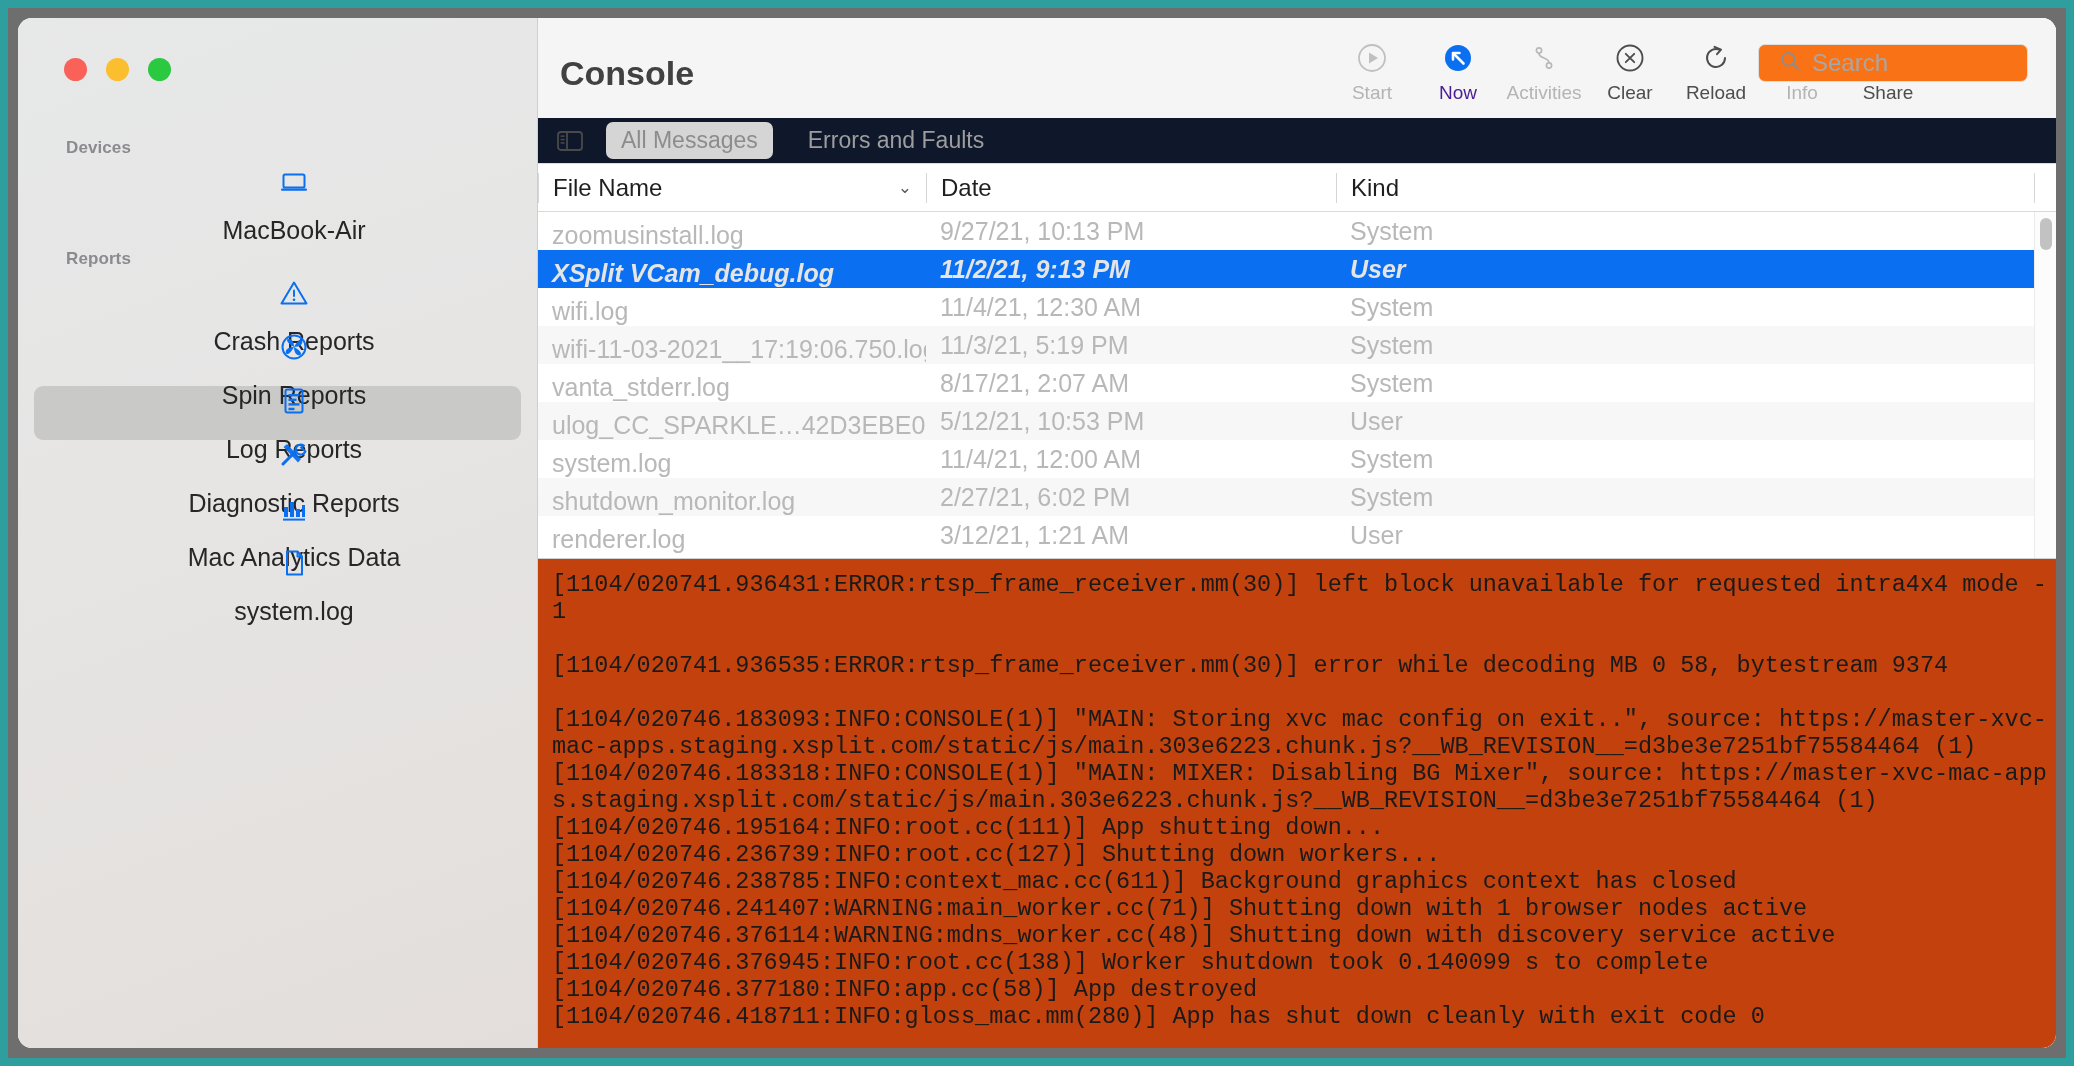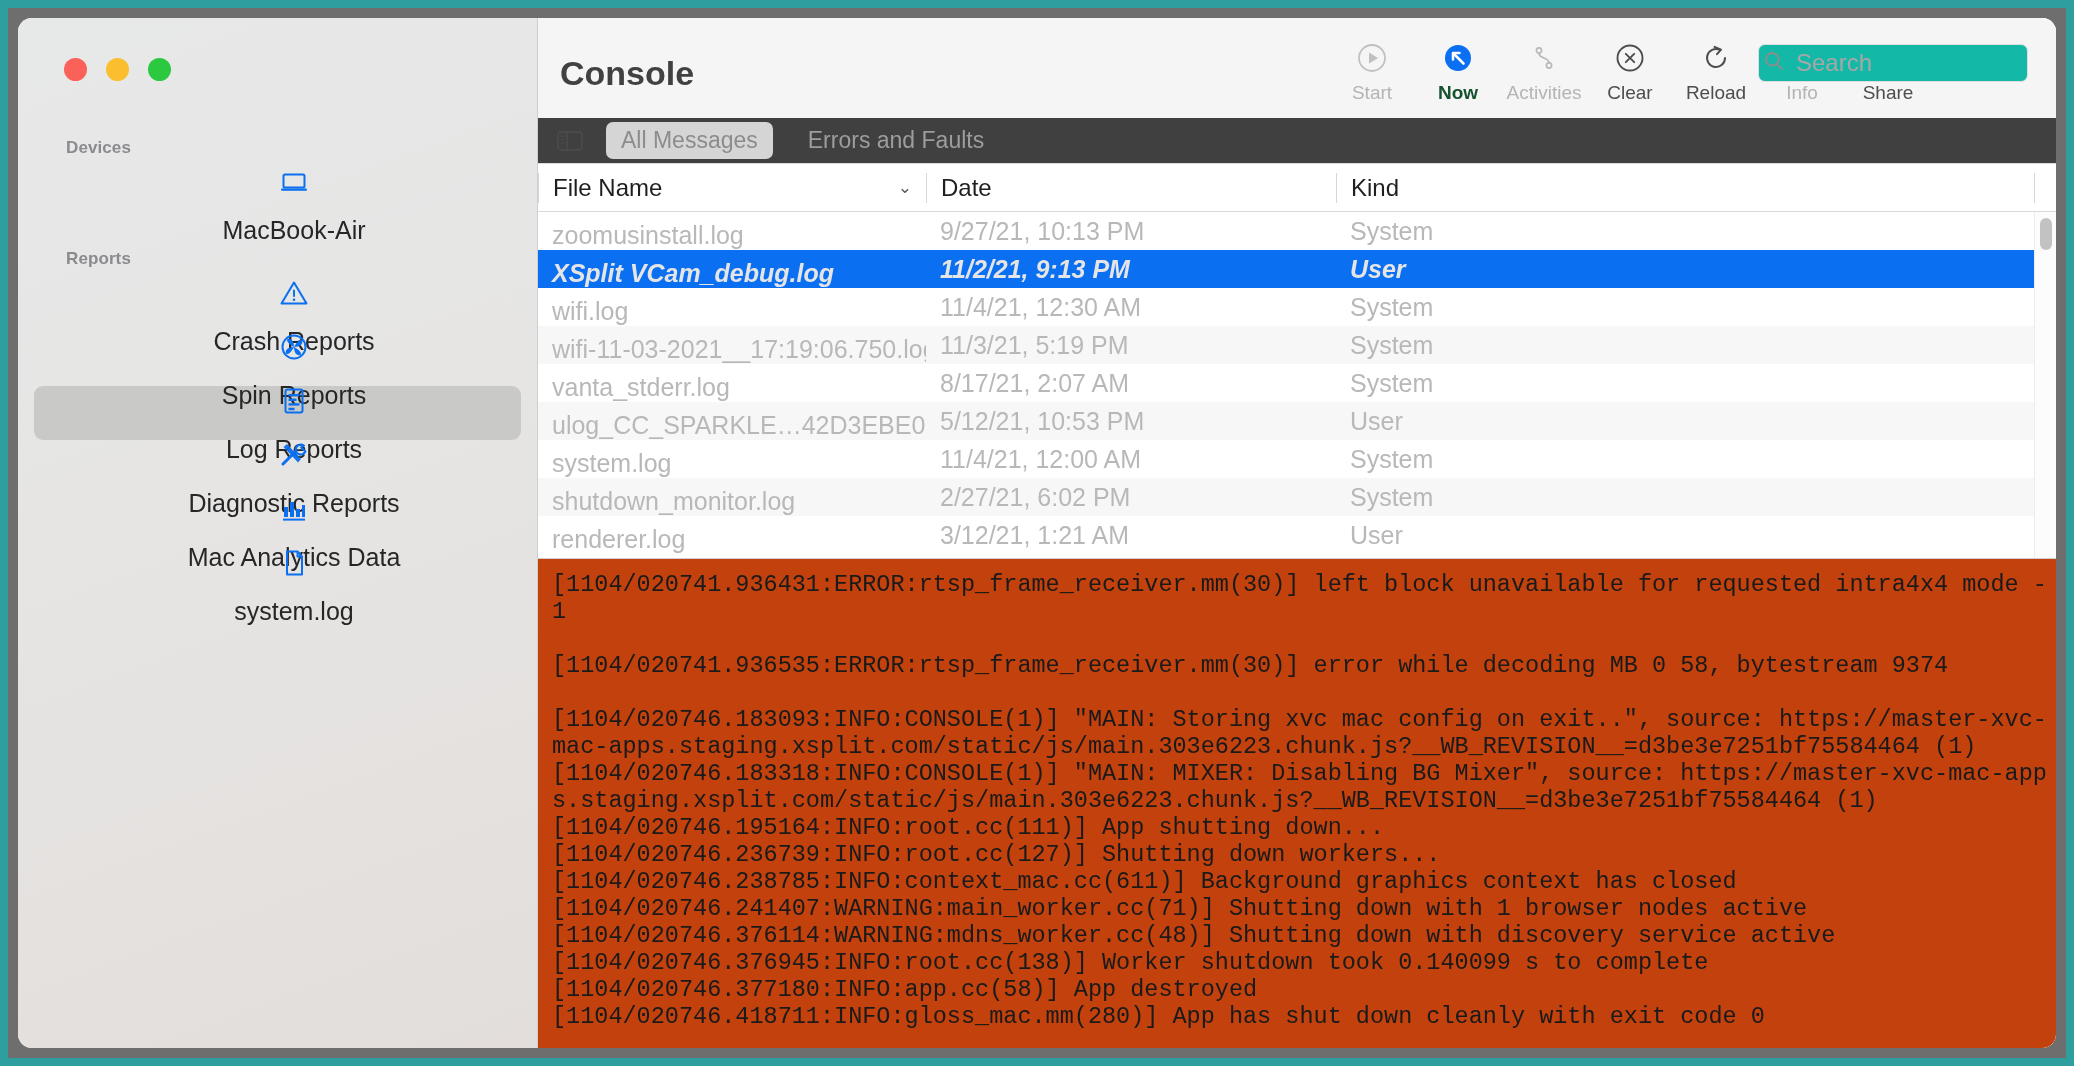--- a/index.html
+++ b/index.html
@@ -117,48 +117,48 @@
   .tool-btn {
     width: 78px;
     display: flex;
     flex-direction: column;
     align-items: center;
     gap: 6px;
   }
   .tool-ico { height: 36px; display: flex; align-items: center; justify-content: center; }
   .tool-lbl { font-size: 19px; color: #4d4d4d; }
   .tool-btn.dim .tool-lbl { color: #b4b4b4; }
-  .tool-btn.active .tool-lbl { color: #14532d; font-weight: bold; }
+  .tool-btn.active .tool-lbl { color: #4c1d95; font-weight: normal; }
 
   #search-box {
     position: absolute;
     right: 28px; top: 26px;
     width: 270px; height: 38px;
     border: 1px solid #dedede;
     border-radius: 7px;
-    background: #14b8a6;
+    background: #f97316;
     display: flex;
     align-items: center;
     gap: 11px;
-    padding: 0 4px;
+    padding: 0 20px;
   }
   #search-input {
     border: none; outline: none; background: transparent;
     font-family: "Liberation Sans", sans-serif;
     font-size: 24px;
     color: #3c3c3c;
     width: 100%;
   }
   #search-input::placeholder { color: #a7a7a7; }
 
   
   #filter-bar {
     height: 46px;
     flex: 0 0 46px;
-    background: #404040;
+    background: #0f172a;
     display: flex;
     align-items: center;
     padding-left: 18px;
     gap: 20px;
     border-bottom: 1px solid #dcdcdc;
   }
   #sidebar-toggle { width: 30px; height: 26px; display:flex; align-items:center; }
   .seg {
     font-size: 23px;
     color: #9d9d9d;

